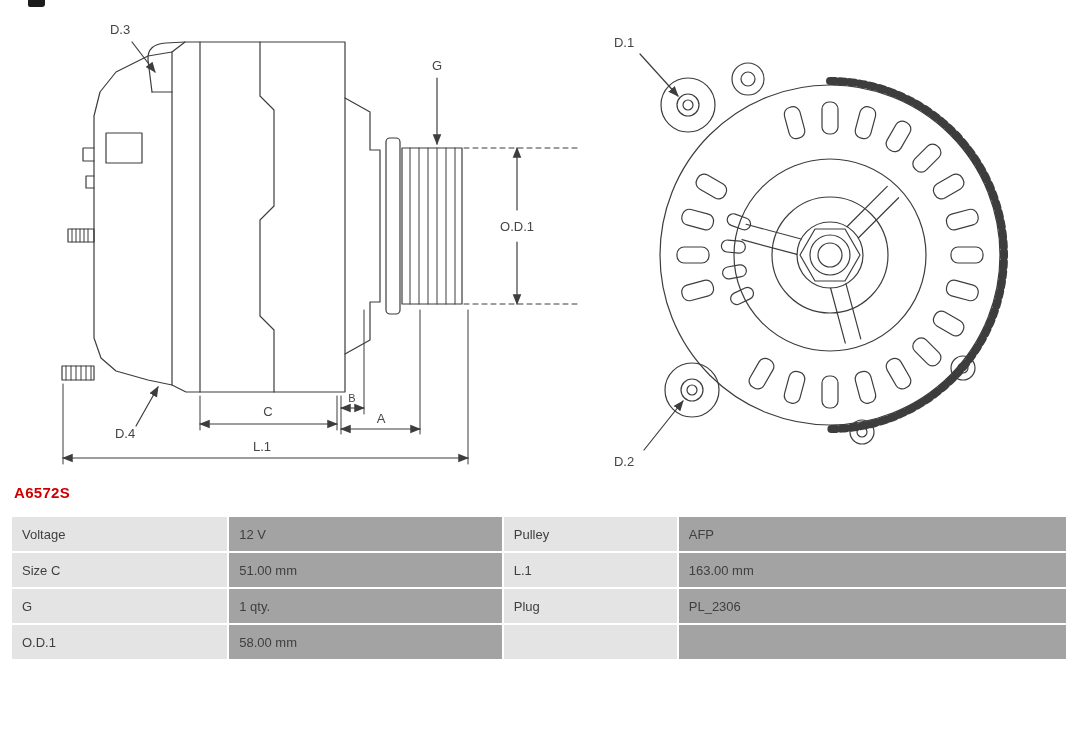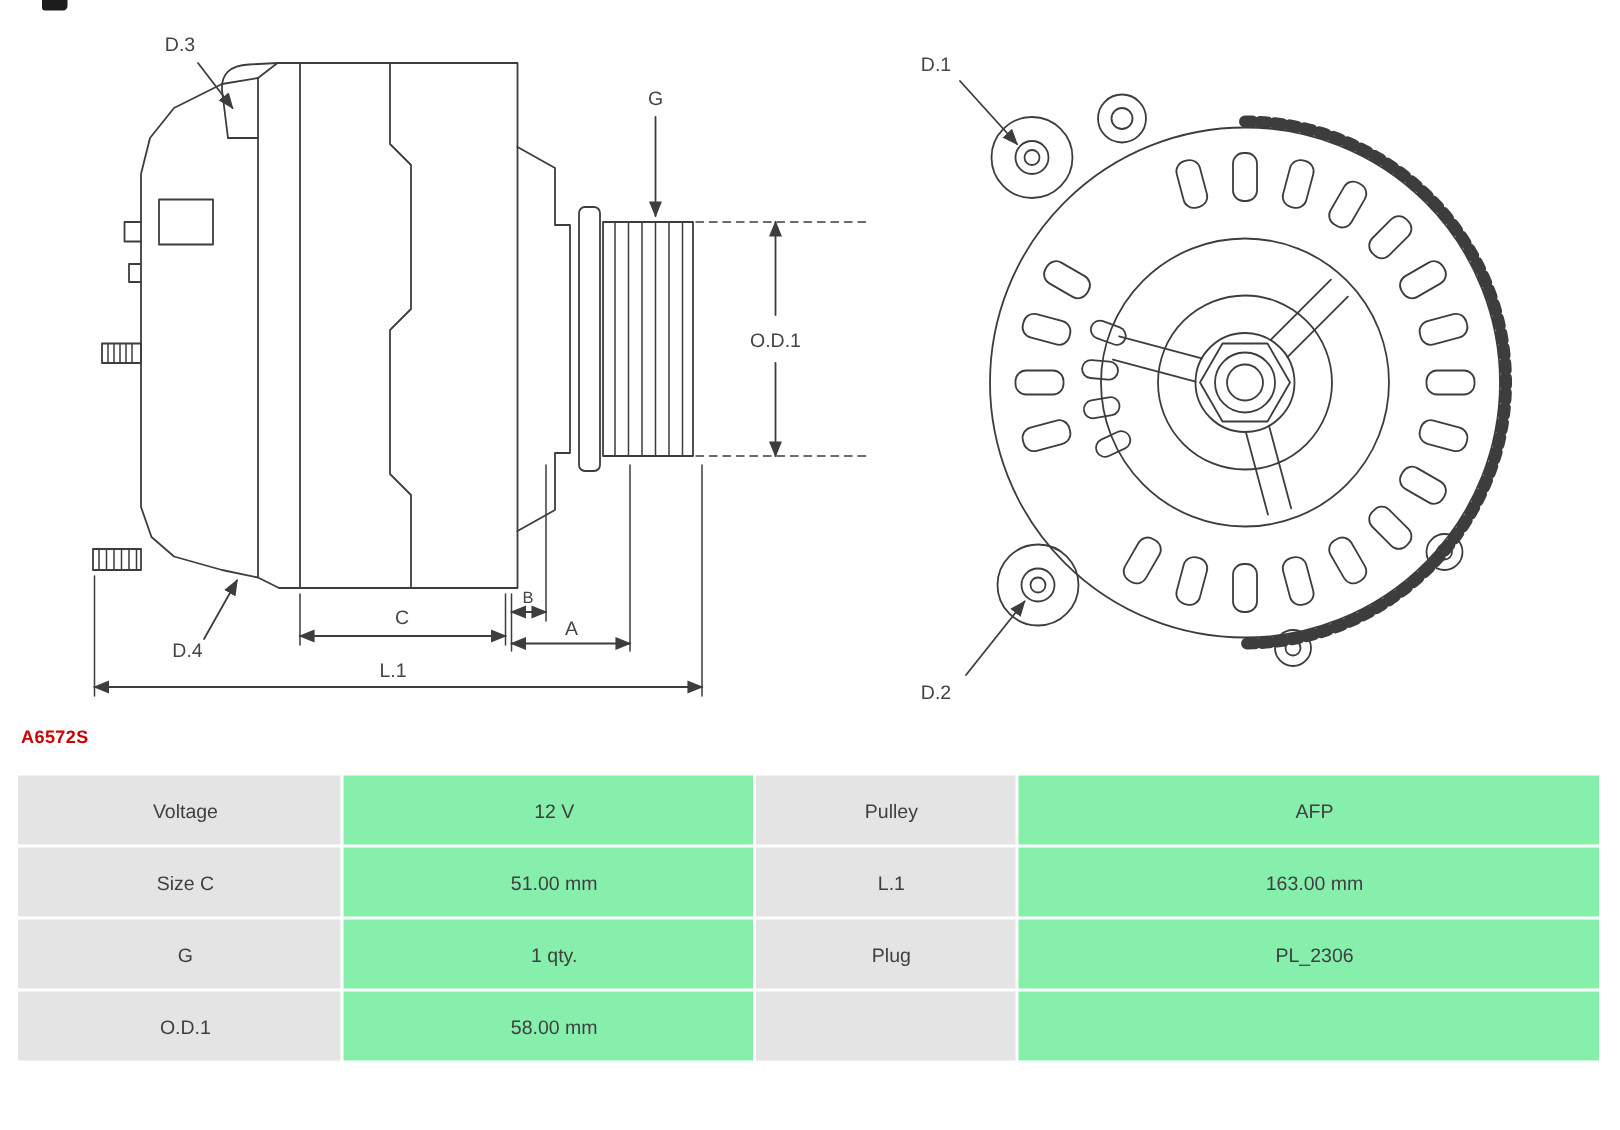--- a/index.html
+++ b/index.html
@@ -15,29 +15,29 @@
   .ln, .ln-g path, .ln-g line, .ln-g rect, .ln-g circle, .ln-g polygon {
     stroke:#3d3d3d; fill:none; stroke-width:1.2px; stroke-linejoin:round; stroke-linecap:round;
   }
   .teeth { stroke:#3d3d3d !important; fill:none !important; stroke-width:8px !important;
            stroke-dasharray:5 5; stroke-linecap:butt; }
   .dash  { stroke-dasharray:5 4; stroke-width:1px !important; }
   .thin  { stroke-width:1px !important; }
   .dimtxt { font:13px "Liberation Sans", sans-serif; fill:#454545; stroke:none !important; }
   .dimtxt.small { font-size:11px; }
 
-  .part-number { position:absolute; top:484px; left:14px; font-size:12px;
+  .part-number { position:absolute; top:484px; left:14px; font-size:15px;
                  font-weight:bold; color:#cc0000; letter-spacing:0.3px; }
 
   table.spec { position:absolute; top:515px; left:10px; width:1058px;
                border-collapse:separate; border-spacing:2px; table-layout:fixed; }
-  table.spec td { height:46px; font-size:13px; color:#3f3f3f; text-align:center;
-                  padding:0 12px 0 20px; overflow:hidden; white-space:nowrap; vertical-align:middle; }
+  table.spec td { height:34px; font-size:13px; color:#3f3f3f; text-align:left;
+                  padding:0 12px 0 10px; overflow:hidden; white-space:nowrap; vertical-align:middle; }
   td.lbl { background:#e4e4e4; }
-  td.val { background:#86efac; }
+  td.val { background:#a3a3a3; }
 </style>
 </head>
 <body>
 
 <div class="page">
 
   <div class="corner-mark"></div>
 
   <div id="drawings">
     <svg width="1080" height="478" viewBox="0 0 1080 478">

